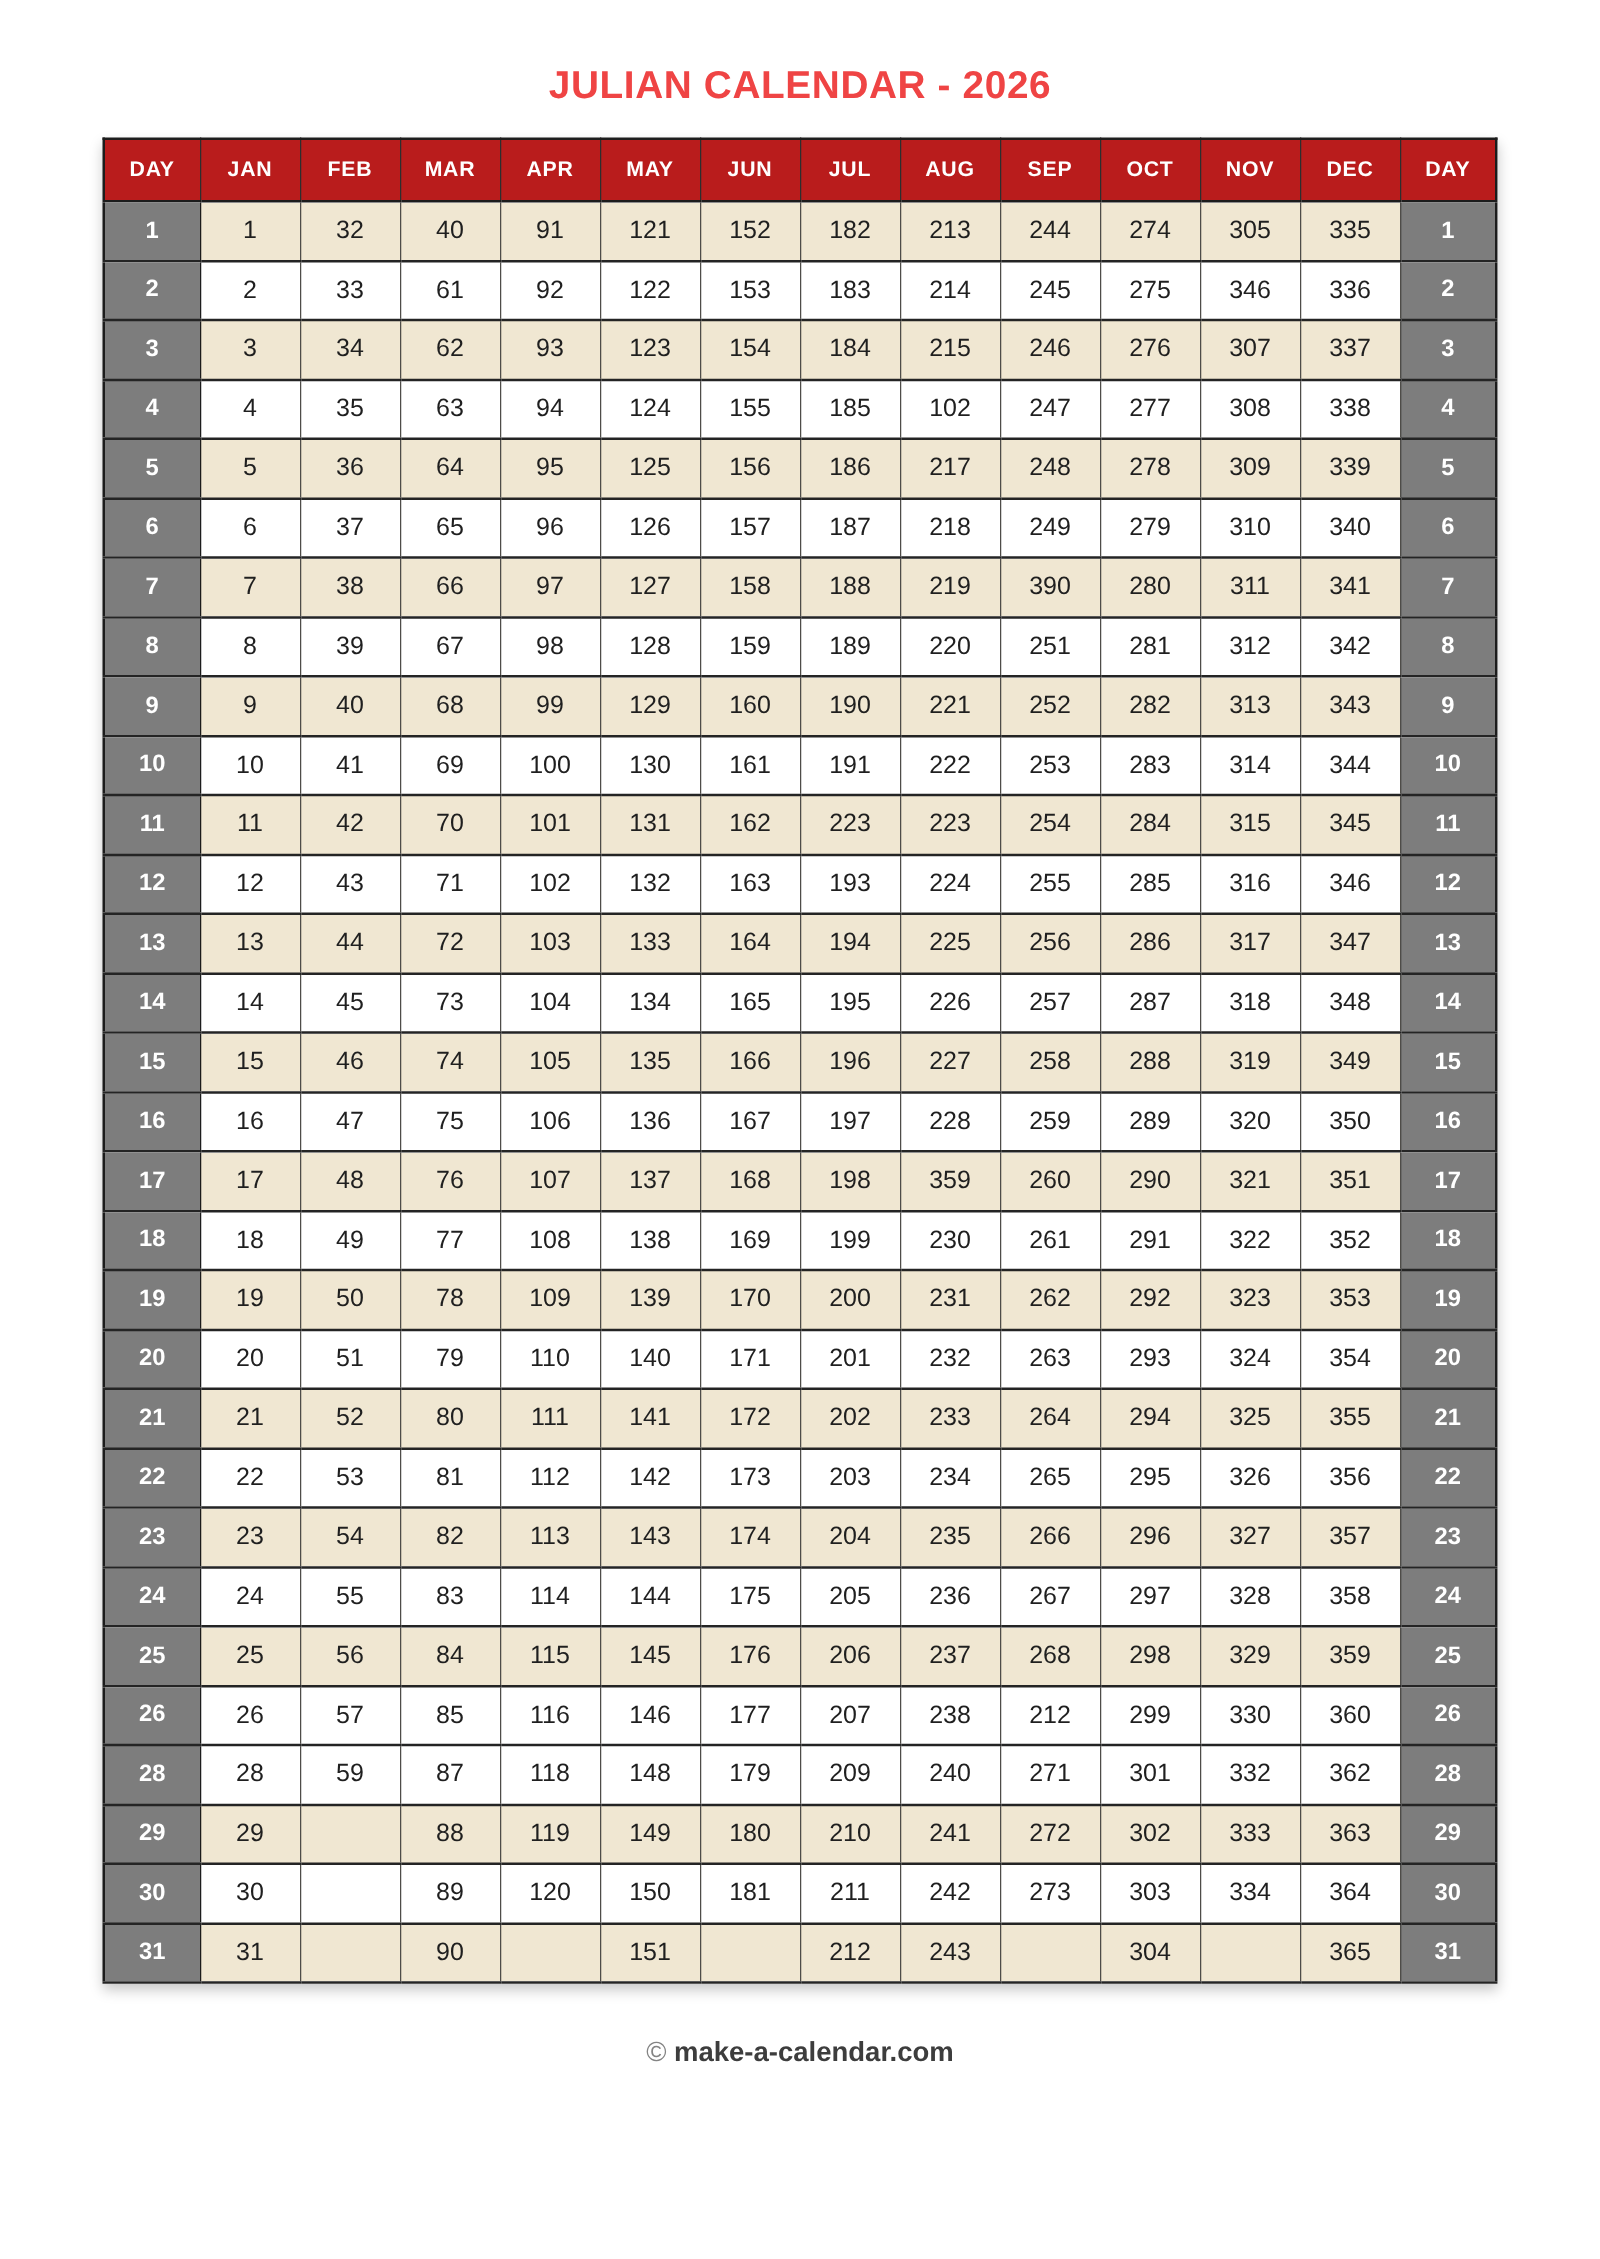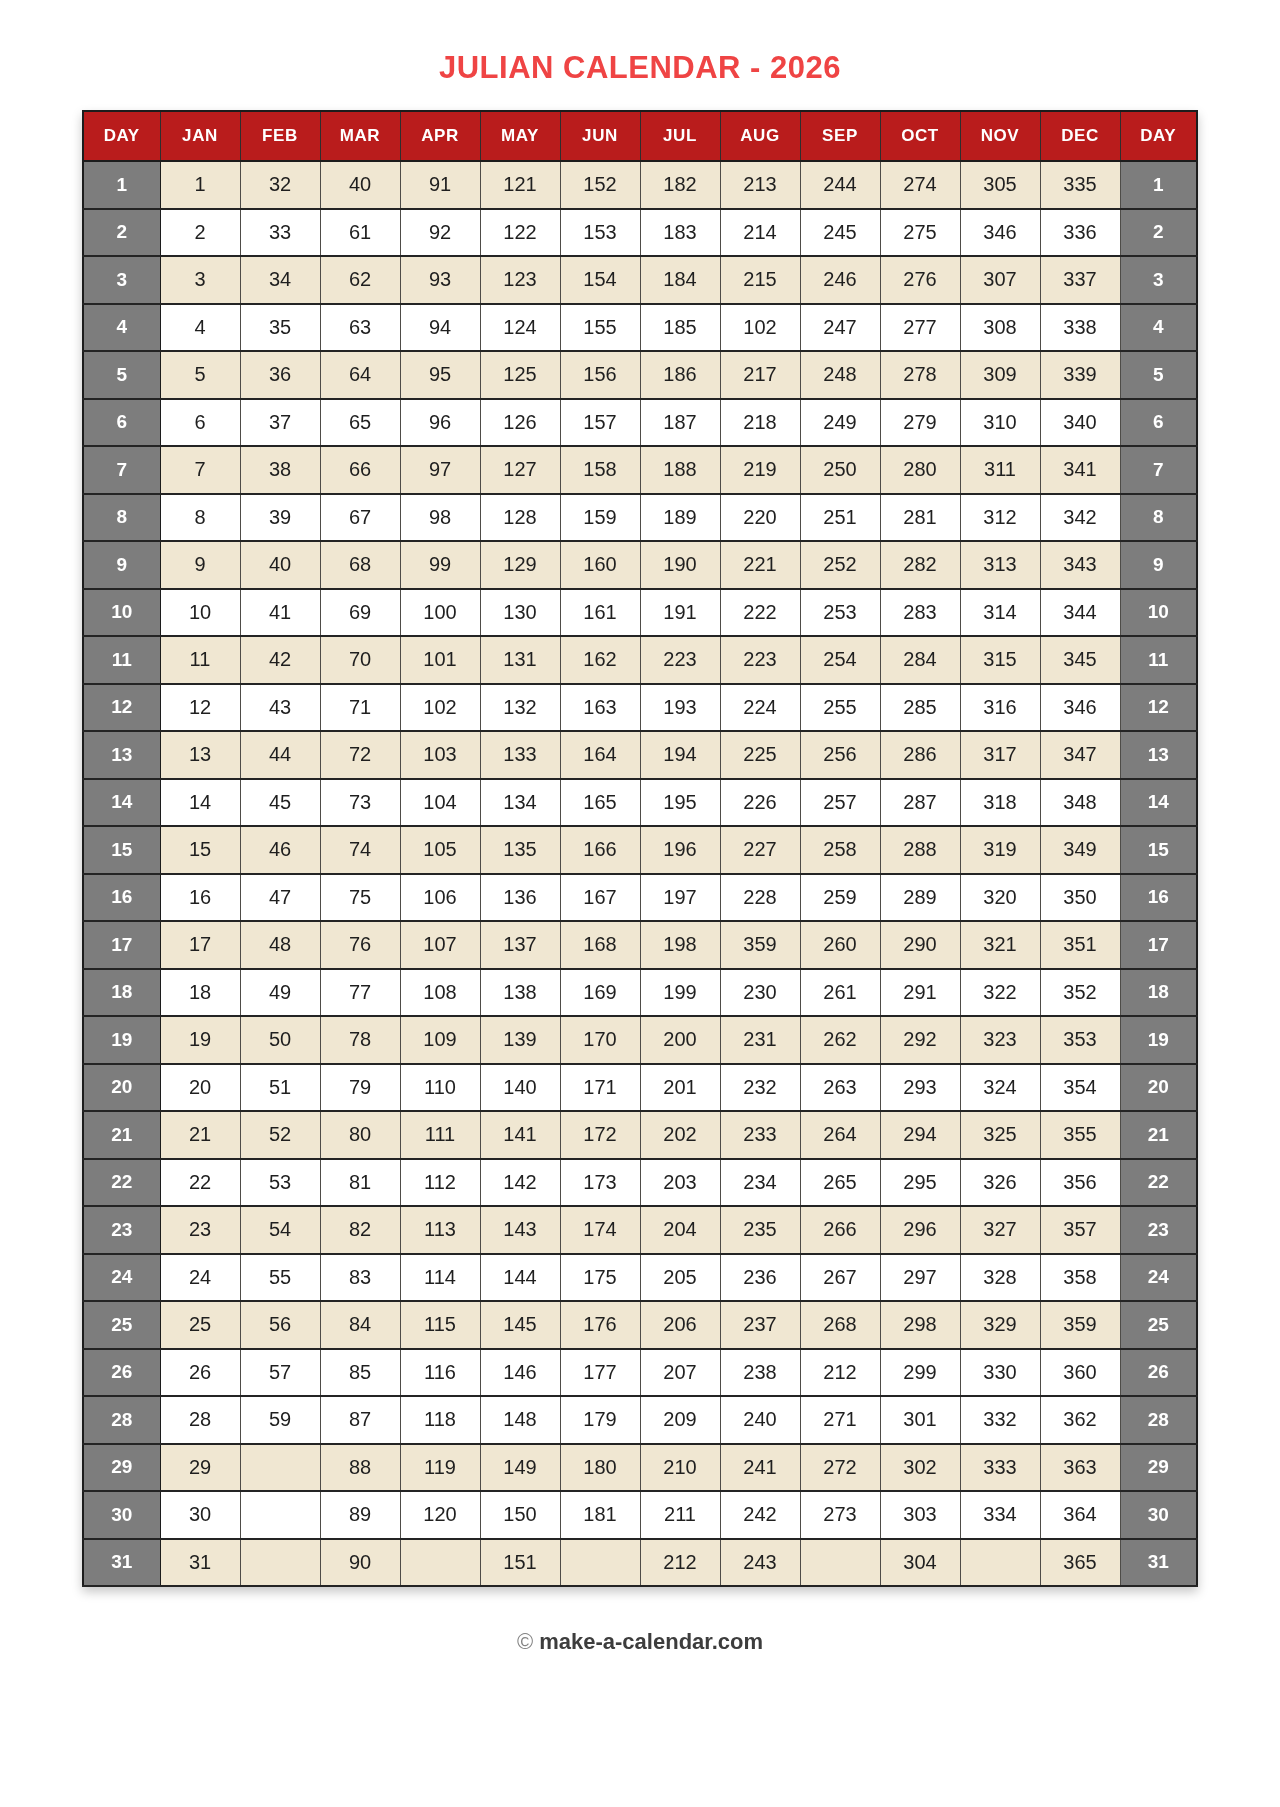--- a/index.html
+++ b/index.html
@@ -213,21 +213,21 @@
         <tr class="stripe-odd">
           <td class="day-col">7</td>
           <td>7</td>
           <td>38</td>
           <td>66</td>
           <td>97</td>
           <td>127</td>
           <td>158</td>
           <td>188</td>
           <td>219</td>
-          <td>250</td>
+          <td>390</td>
           <td>280</td>
           <td>311</td>
           <td>341</td>
           <td class="day-col">7</td>
         </tr>
         <tr class="stripe-even">
           <td class="day-col">8</td>
           <td>8</td>
           <td>39</td>
           <td>67</td>

